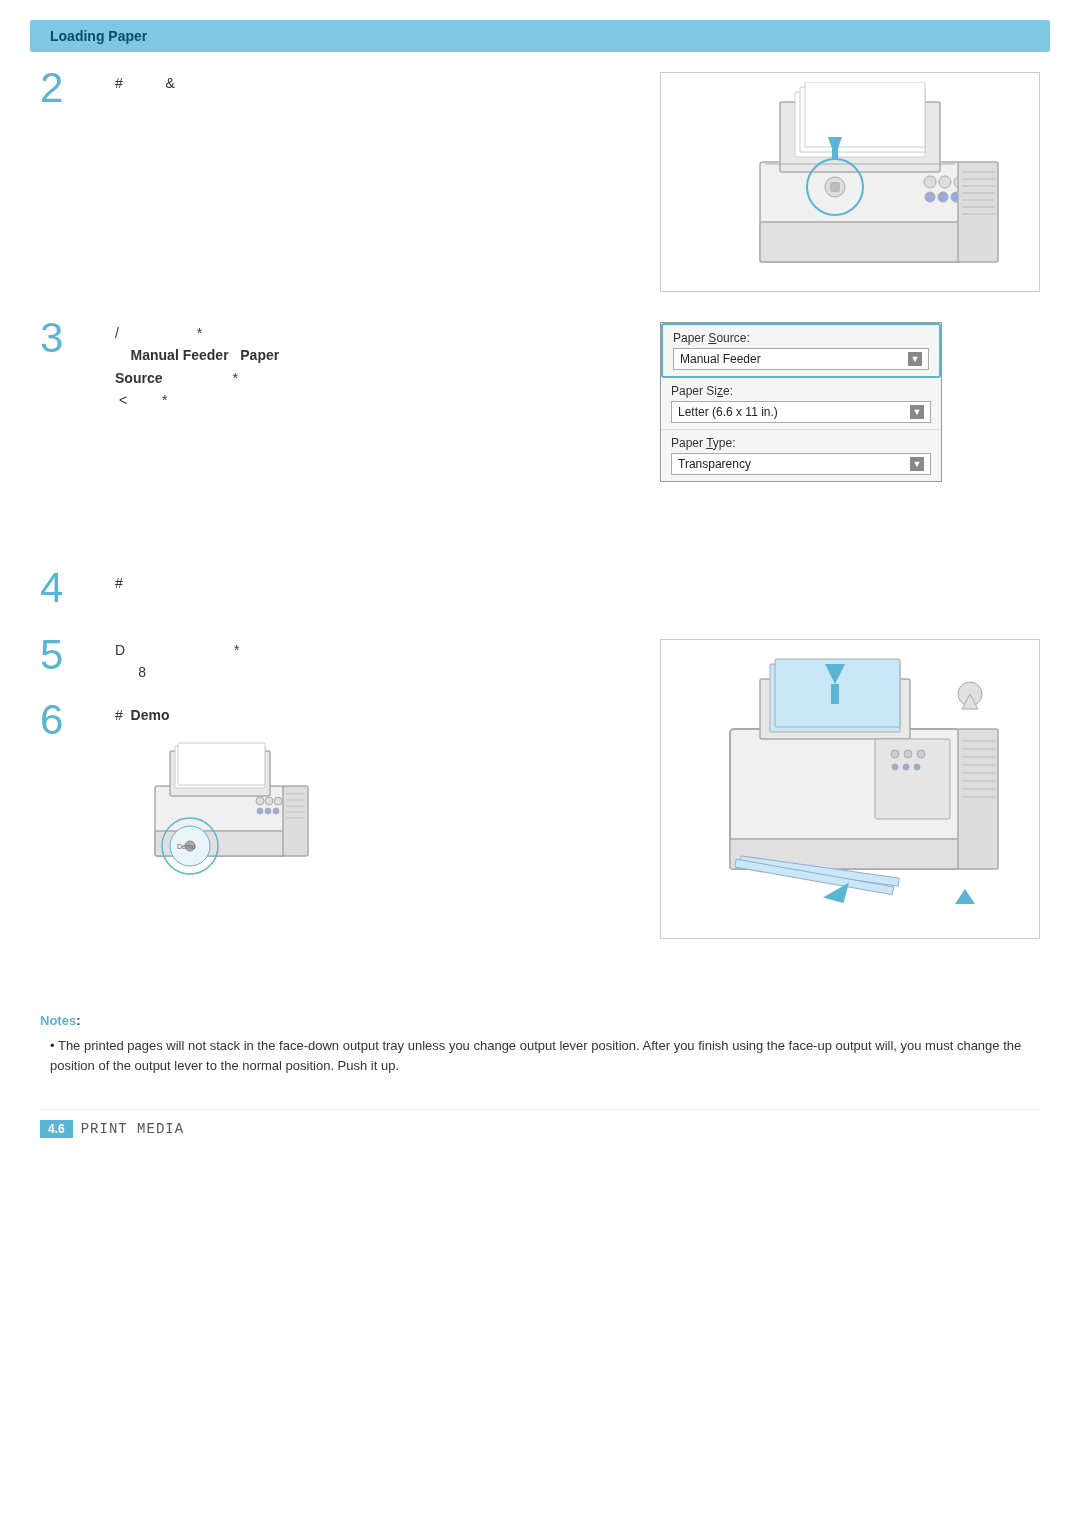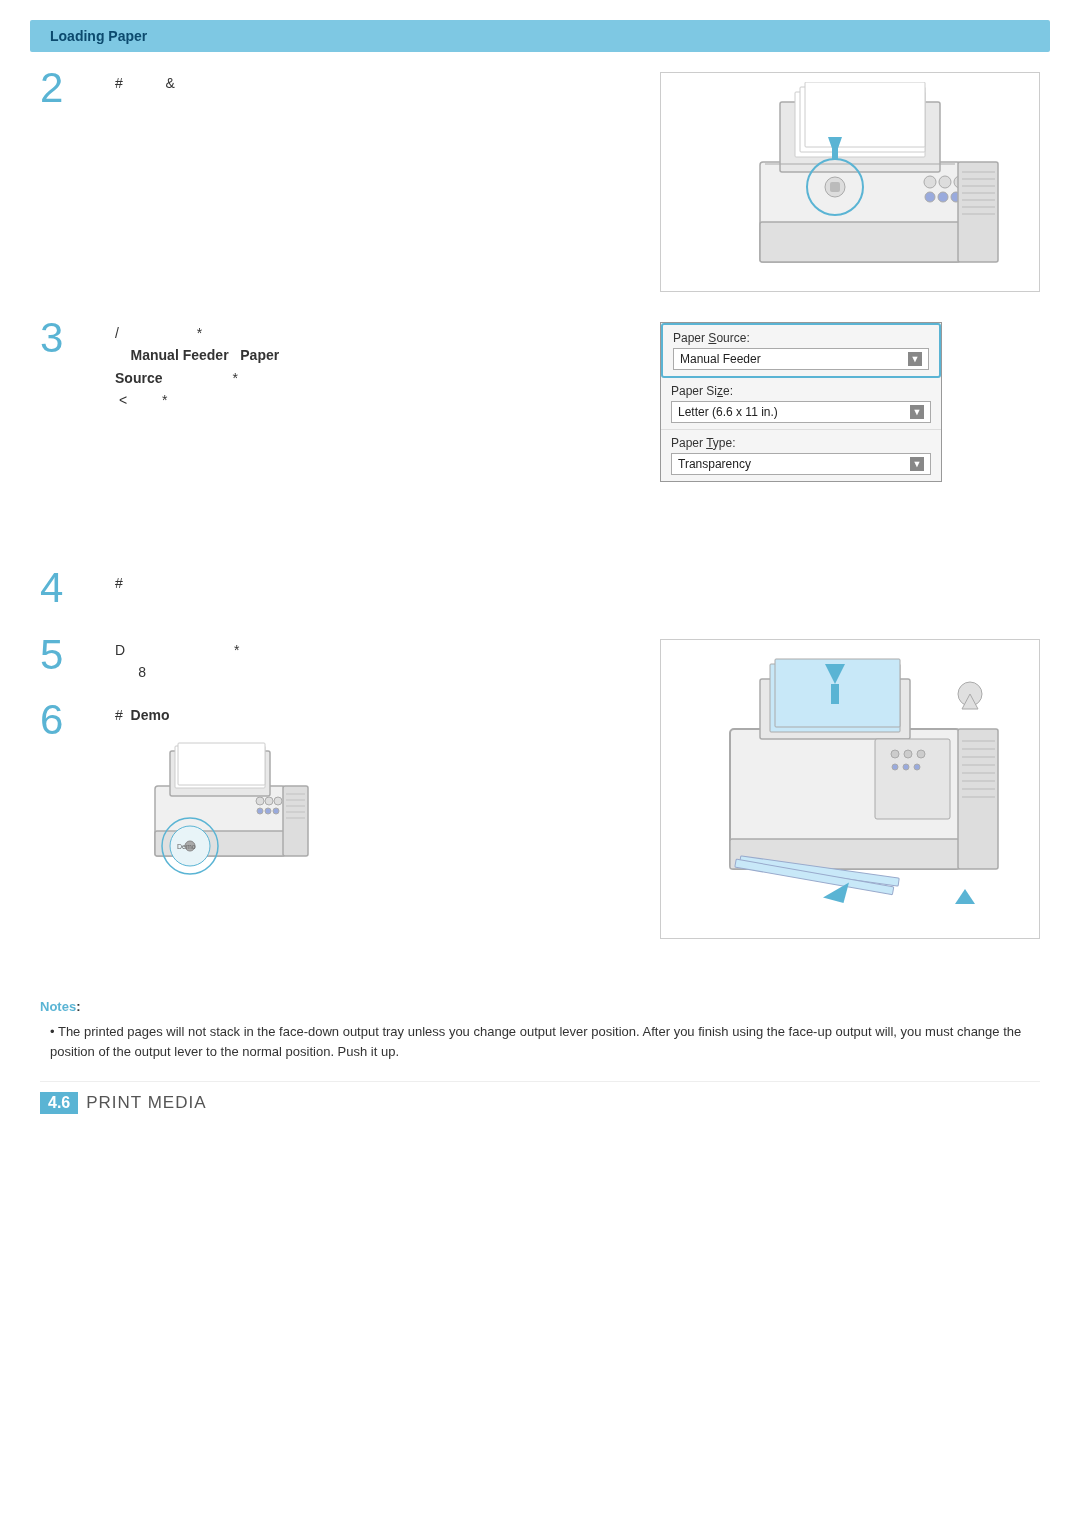--- a/index.html
+++ b/index.html
@@ -125,21 +125,21 @@
       color: white;
       font-size: 9px;
     }
     .dialog-highlight {
       border: 2px solid #5ab4d4;
       border-radius: 3px;
     }
 
     
     .notes-section {
-      margin: 20px 40px;
+      margin: 34px 40px;
       font-size: 13px;
       color: #333;
     }
     .notes-title {
       color: #5ab4d4;
       font-size: 13px;
       font-weight: bold;
       margin-bottom: 8px;
     }
     .notes-title span {
@@ -161,28 +161,29 @@
       display: flex;
       align-items: center;
       gap: 8px;
       padding-top: 10px;
       border-top: 1px solid #eee;
     }
     .footer-page {
       background: #5ab4d4;
       color: #fff;
       padding: 2px 8px;
-      font-size: 16px;
+      font-size: 12px;
       font-weight: bold;
     }
     .footer-section {
-      font-size: 17px;
+      font-size: 14px;
       color: #555;
       text-transform: uppercase;
       letter-spacing: 1px;
+      font-family: Liberation Mono, monospace;
     }
 
     
     .step3-row {
       display: flex;
       align-items: flex-start;
       margin-bottom: 30px;
       gap: 30px;
     }
 

